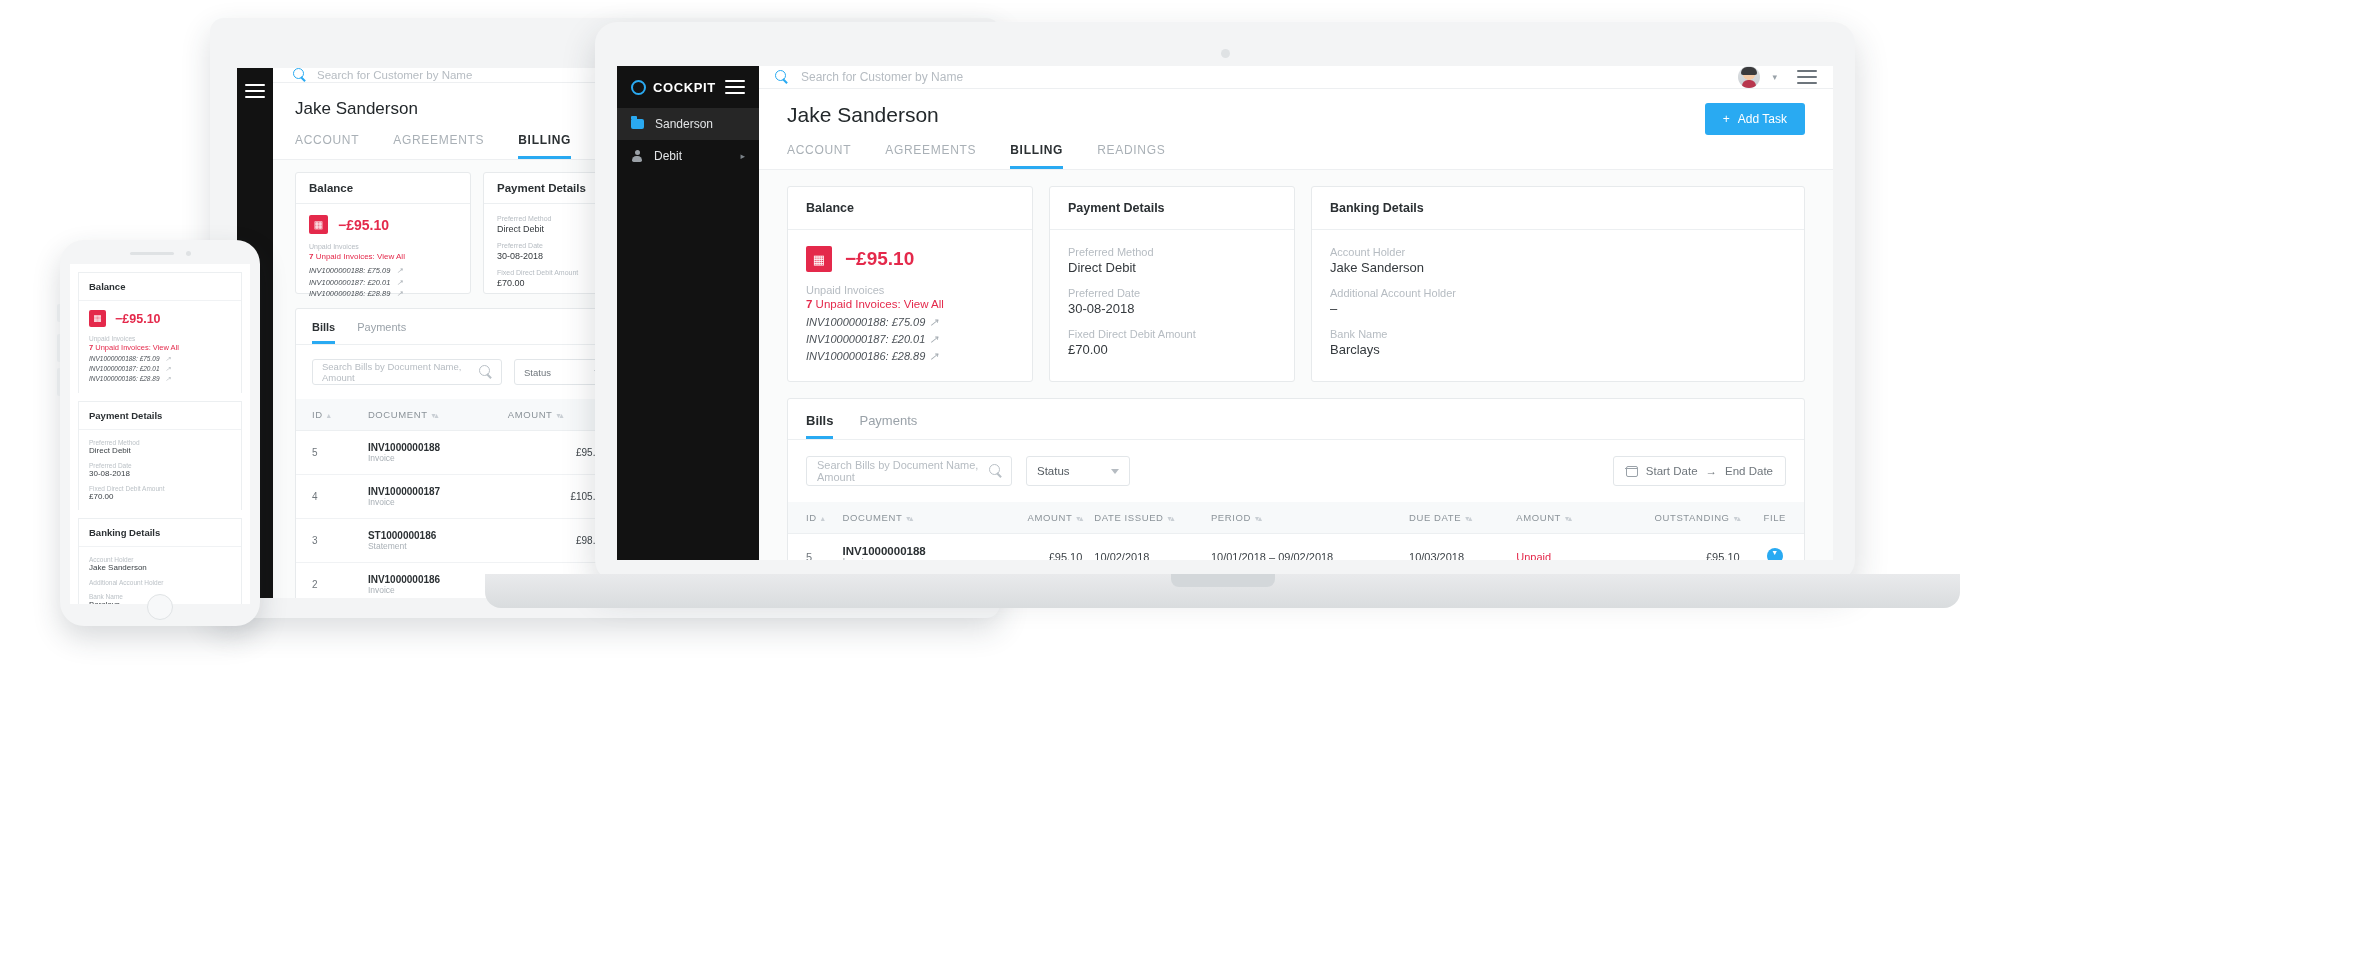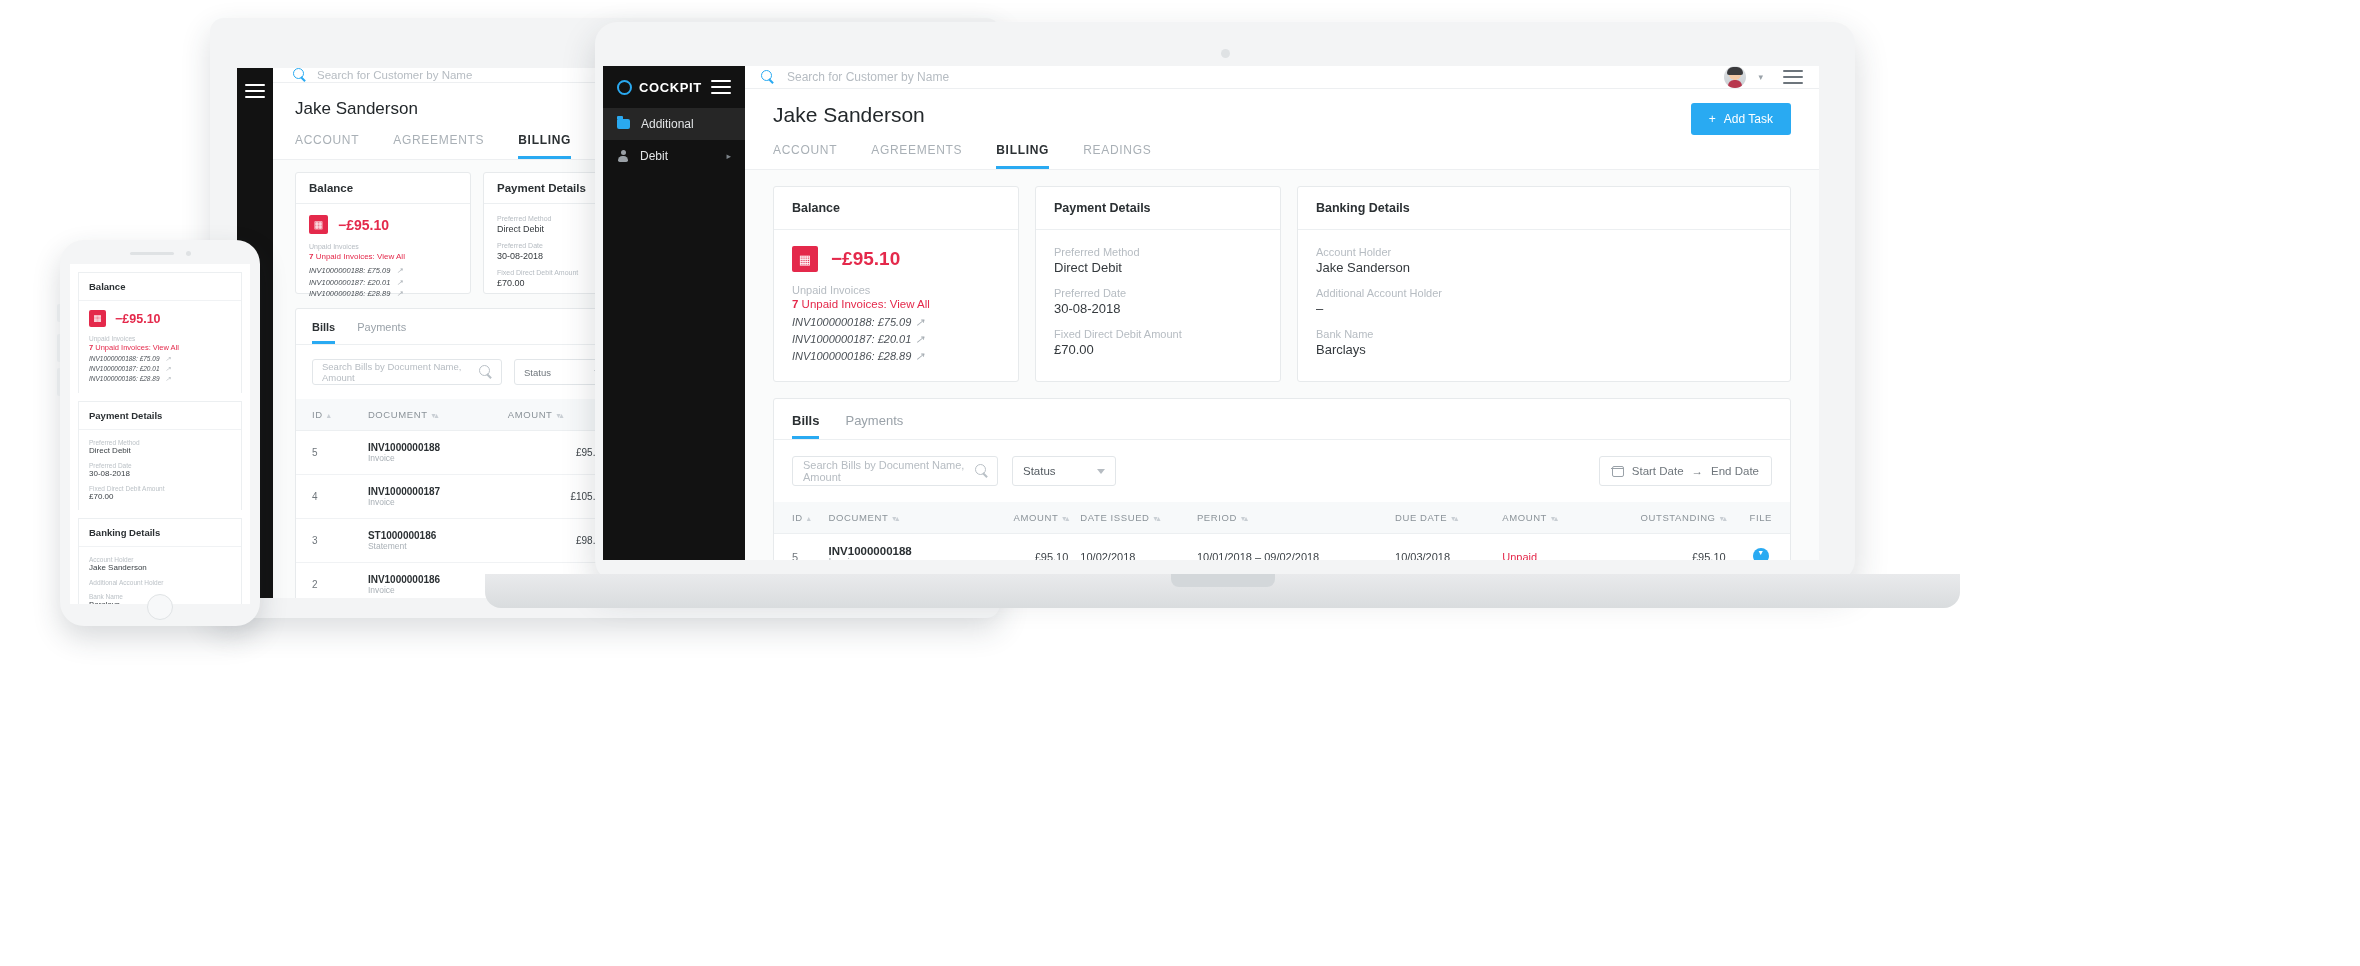--- a/index.html
+++ b/index.html
@@ -52,21 +52,21 @@
 
   .redbox { width:26px;height:26px;background:#e4294b;border-radius:2px;display:flex;align-items:center;justify-content:center;}
   .redbox .ic { color:#fff; font-size:13px; line-height:1; }
 
   
   #laptop { position:absolute; left:485px; top:8px; width:1475px; height:600px; }
   .lap-body { position:absolute; left:110px; top:14px; width:1260px; height:560px;
       background:#f3f4f5; border-radius:22px; box-shadow:0 14px 34px rgba(40,50,60,.18); }
   .lap-cam { position:absolute; left:50%; top:27px; width:9px;height:9px;margin-left:-4.5px;
       border-radius:50%; background:#dfe2e4; }
-  .lap-screen { position:absolute; left:8px; top:44px; width:1216px; height:494px; background:#fff; overflow:hidden; }
+  .lap-screen { position:absolute; left:22px; top:44px; width:1216px; height:494px; background:#fff; overflow:hidden; }
   .lap-base { position:absolute; left:0; top:566px; width:1475px; height:34px;
       background:linear-gradient(#e9eaec,#d9dcde); border-radius:0 0 16px 16px; }
   .lap-notch { position:absolute; left:50%; top:566px; margin-left:-52px; width:104px;height:13px;
       background:#d3d7da; border-radius:0 0 8px 8px; }
 
   
   .app { display:flex; height:100%; }
   .sidebar { width:142px; background:#121212; flex:0 0 142px; }
   .side-logo { height:42px; display:flex; align-items:center; justify-content:space-between; padding:0 14px; }
   .logo-wrap { display:flex; align-items:center; gap:7px; }
@@ -366,21 +366,21 @@
                 <div class="logo-txt">COCKPIT</div>
               </div>
               <div class="burger">
                   <span></span>
                   <span></span>
                   <span></span>
                 </div>
             </div>
             <div class="side-item active">
               <span class="folder"></span>
-              <span>Additional</span>
+              <span>Sanderson</span>
             </div>
             <div class="side-item">
               <span class="person"></span>
               <span>Debit</span>
               <span class="arrow-r">▸</span>
             </div>
           </div>
 
           <div class="main">
             <div class="topbar">

